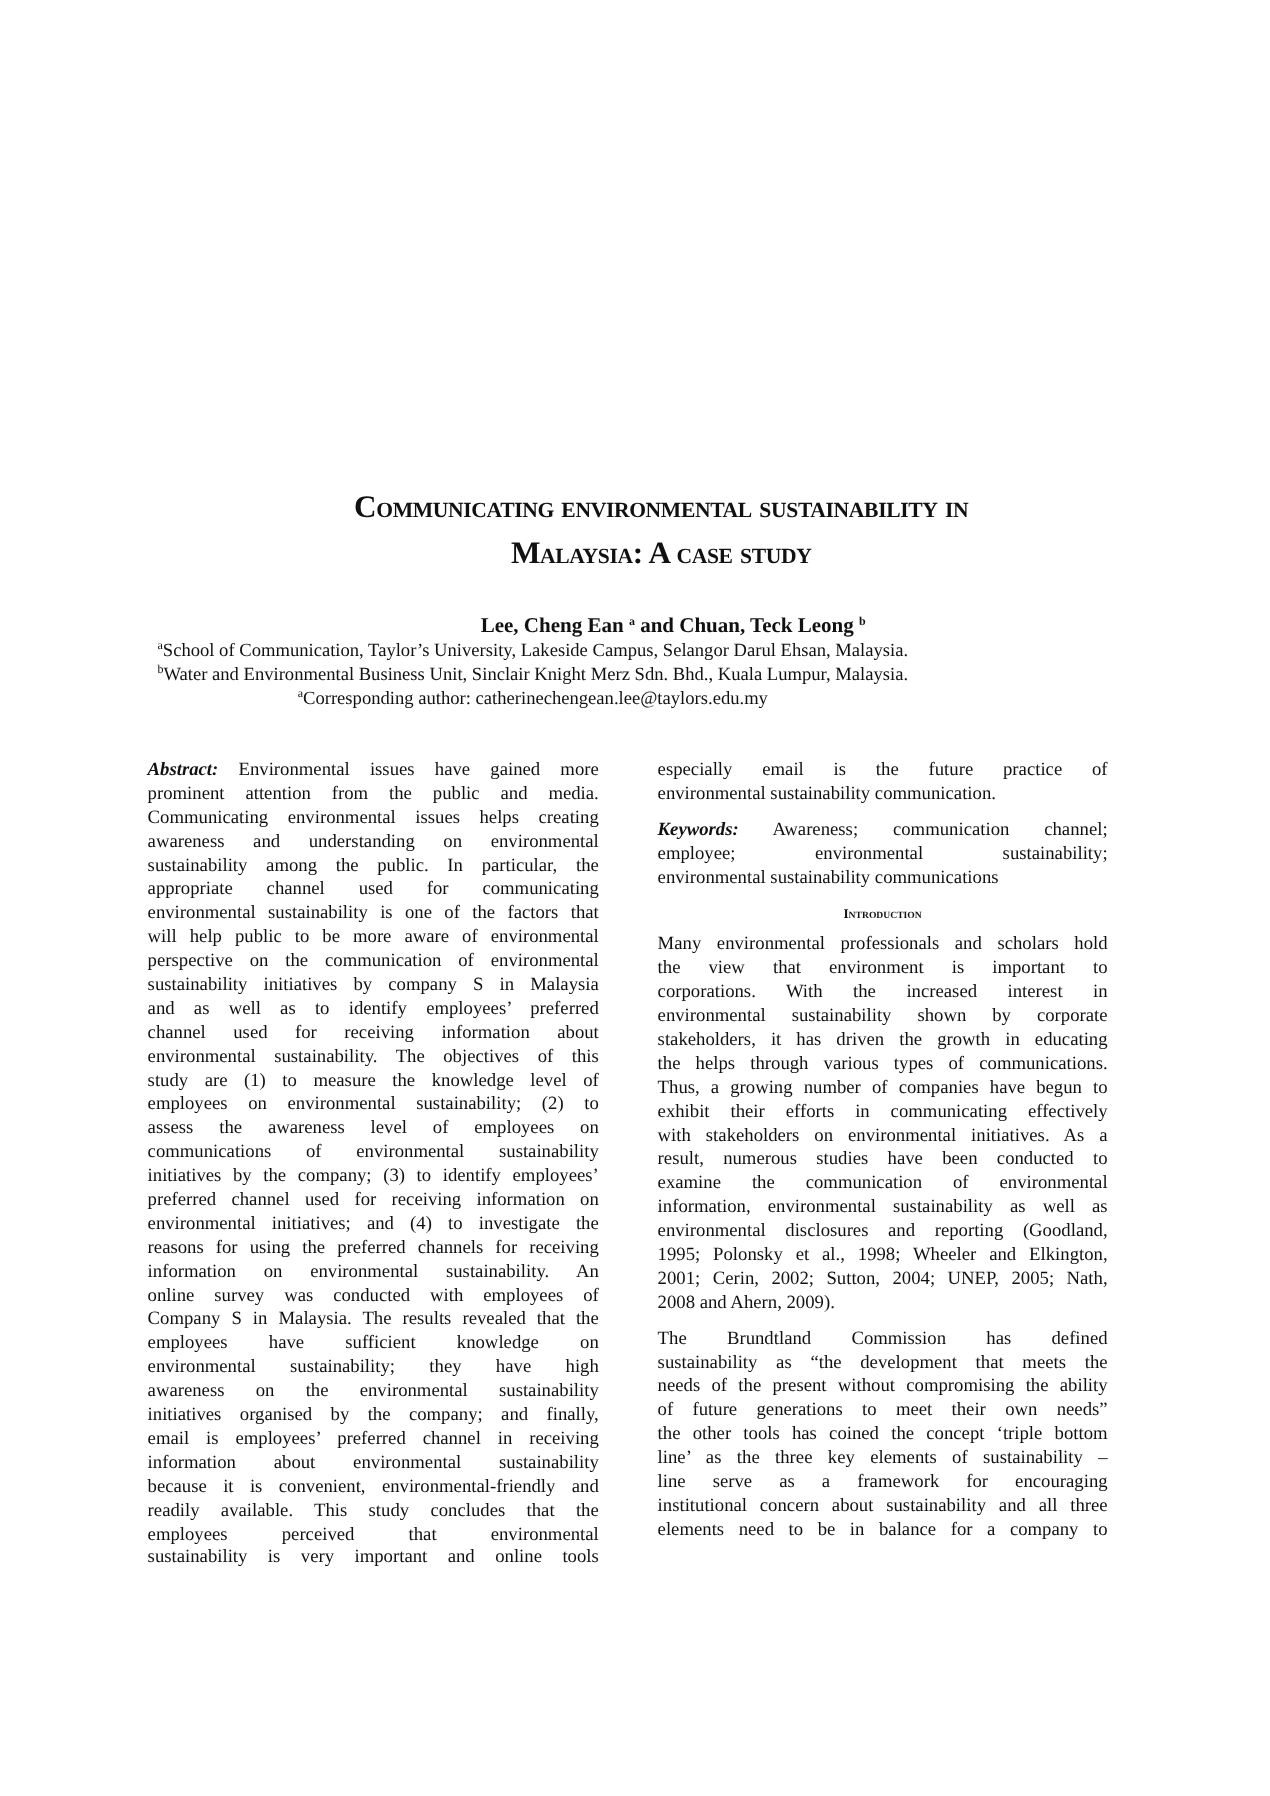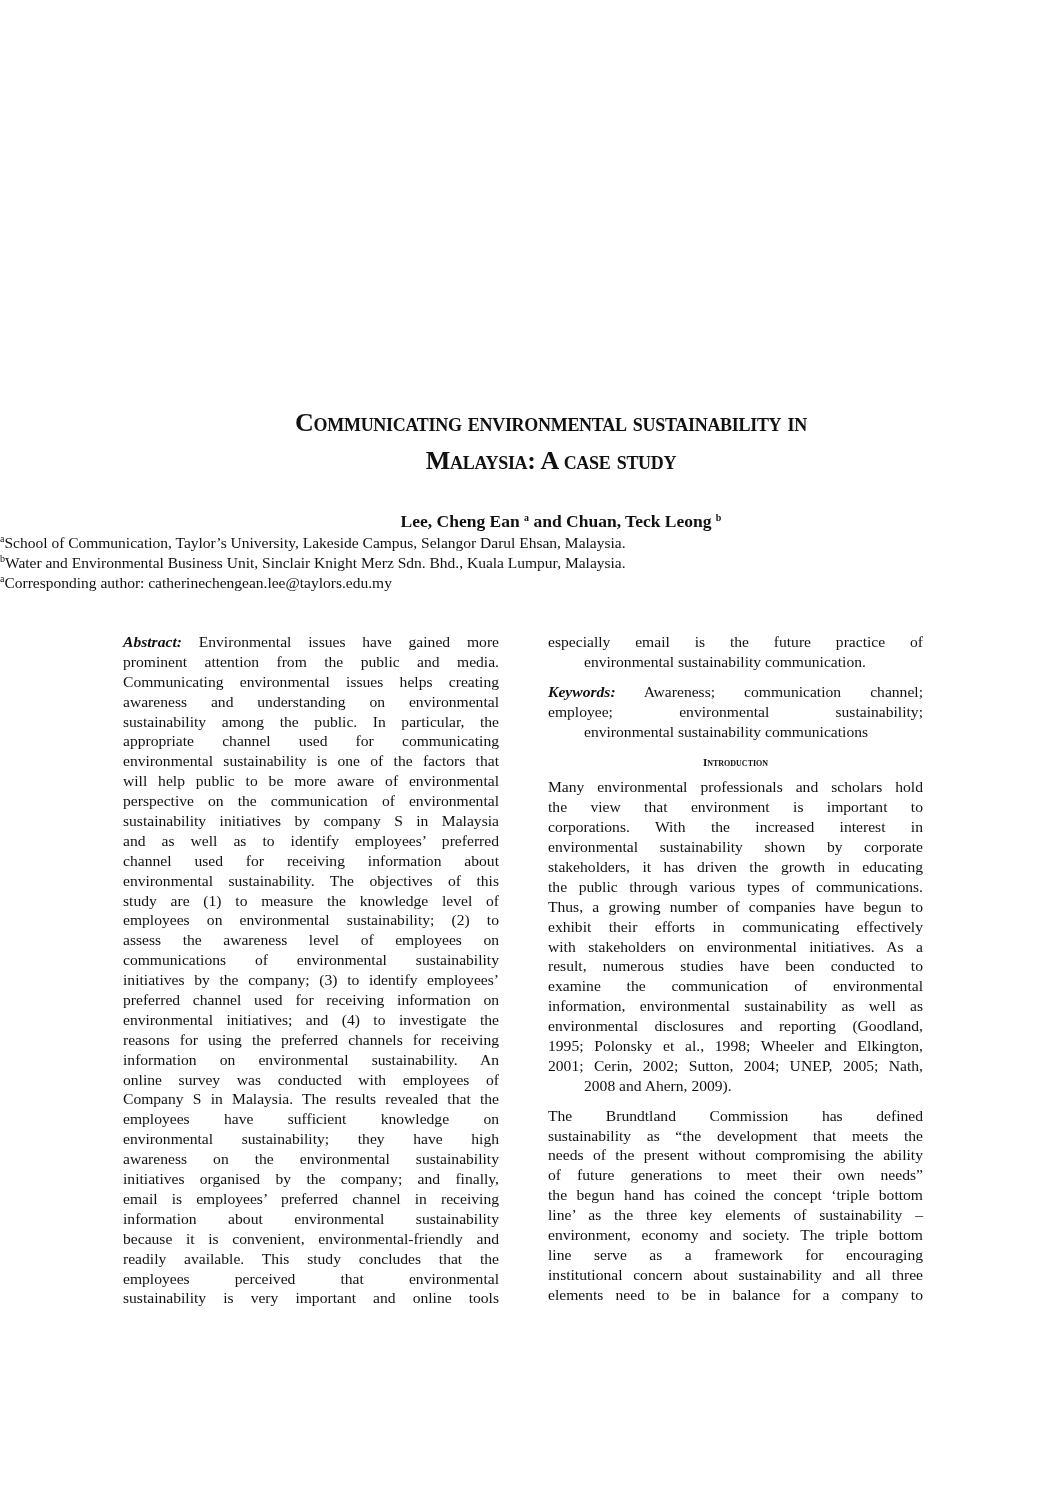--- a/index.html
+++ b/index.html
@@ -3,25 +3,25 @@
 <meta charset="utf-8">
 <style>
   html, body { margin: 0; padding: 0; background: #ffffff; }
   body { width: 1058px; height: 1497px; position: relative; overflow: hidden;
          font-family: "Liberation Serif", "DejaVu Serif", serif; color: #111111; }
   .title { position: absolute; left: 0; width: 1058px; top: 404px; text-align: center;
            font-weight: bold; font-size: 26px; line-height: 38px; font-variant: small-caps; letter-spacing: -0.3px; }
   .title div { white-space: nowrap; padding-left: 44px; }
   .authors { position: absolute; left: 0; width: 1058px; top: 509px; text-align: center;
              font-weight: bold; font-size: 17.5px; line-height: 24px; margin-left: 32px; }
-  .affil { position: absolute; left: 0; width: 888px; font-size: 15.5px; line-height: 20px; white-space: nowrap; }
+  .affil { position: absolute; left: 0; width: 888px; text-align: center; font-size: 15.5px; line-height: 20px; white-space: nowrap; }
   sup { font-size: 10px; vertical-align: 6px; line-height: 0; }
   .col { position: absolute; font-size: 15.6px; line-height: 19.9px; }
   .col .ln { display: block; text-align: justify; text-align-last: justify; white-space: nowrap; height: 19.9px; overflow: visible; }
-  .col .ln.last { text-align-last: left; margin-left: 36px; }
+  .col .ln.last { text-align-last: left; }
   .colL { left: 123px; width: 376px; top: 632px; }
   .colR { left: 548px; width: 375px; top: 632px; }
   .lbl { font-weight: bold; font-style: italic; }
   .gap { height: 10px; }
   .head { text-align: center; font-weight: bold; font-variant: small-caps; font-size: 11px; height: 22px; line-height: 22px; margin: 0 0 4px 0; }
 </style>
 </head>
 <body>
 
 <div class="title">
@@ -97,38 +97,37 @@
       <span class="ln last"><span>environmental sustainability communications</span></span>
     </div>
     <div class="gap"></div>
     <div class="head">Introduction</div>
     <div>
       <span class="ln"><span>Many environmental professionals and scholars hold</span></span>
       <span class="ln"><span>the view that environment is important to</span></span>
       <span class="ln"><span>corporations. With the increased interest in</span></span>
       <span class="ln"><span>environmental sustainability shown by corporate</span></span>
       <span class="ln"><span>stakeholders, it has driven the growth in educating</span></span>
-      <span class="ln"><span>the public through various types of communications.</span></span>
+      <span class="ln"><span>the helps through various types of communications.</span></span>
       <span class="ln"><span>Thus, a growing number of companies have begun to</span></span>
       <span class="ln"><span>exhibit their efforts in communicating effectively</span></span>
       <span class="ln"><span>with stakeholders on environmental initiatives. As a</span></span>
       <span class="ln"><span>result, numerous studies have been conducted to</span></span>
       <span class="ln"><span>examine the communication of environmental</span></span>
       <span class="ln"><span>information, environmental sustainability as well as</span></span>
       <span class="ln"><span>environmental disclosures and reporting (Goodland,</span></span>
       <span class="ln"><span>1995; Polonsky et al., 1998; Wheeler and Elkington,</span></span>
       <span class="ln"><span>2001; Cerin, 2002; Sutton, 2004; UNEP, 2005; Nath,</span></span>
       <span class="ln last"><span>2008 and Ahern, 2009).</span></span>
     </div>
     <div class="gap"></div>
     <div>
       <span class="ln"><span>The Brundtland Commission has defined</span></span>
       <span class="ln"><span>sustainability as “the development that meets the</span></span>
       <span class="ln"><span>needs of the present without compromising the ability</span></span>
       <span class="ln"><span>of future generations to meet their own needs”</span></span>
-      <span class="ln"><span>the begun hand has coined the concept ‘triple bottom</span></span>
+      <span class="ln"><span>the other tools has coined the concept ‘triple bottom</span></span>
       <span class="ln"><span>line’ as the three key elements of sustainability –</span></span>
-      <span class="ln"><span>environment, economy and society. The triple bottom</span></span>
       <span class="ln"><span>line serve as a framework for encouraging</span></span>
       <span class="ln"><span>institutional concern about sustainability and all three</span></span>
       <span class="ln"><span>elements need to be in balance for a company to</span></span>
     </div>
   </div>
 
 </body></html>

